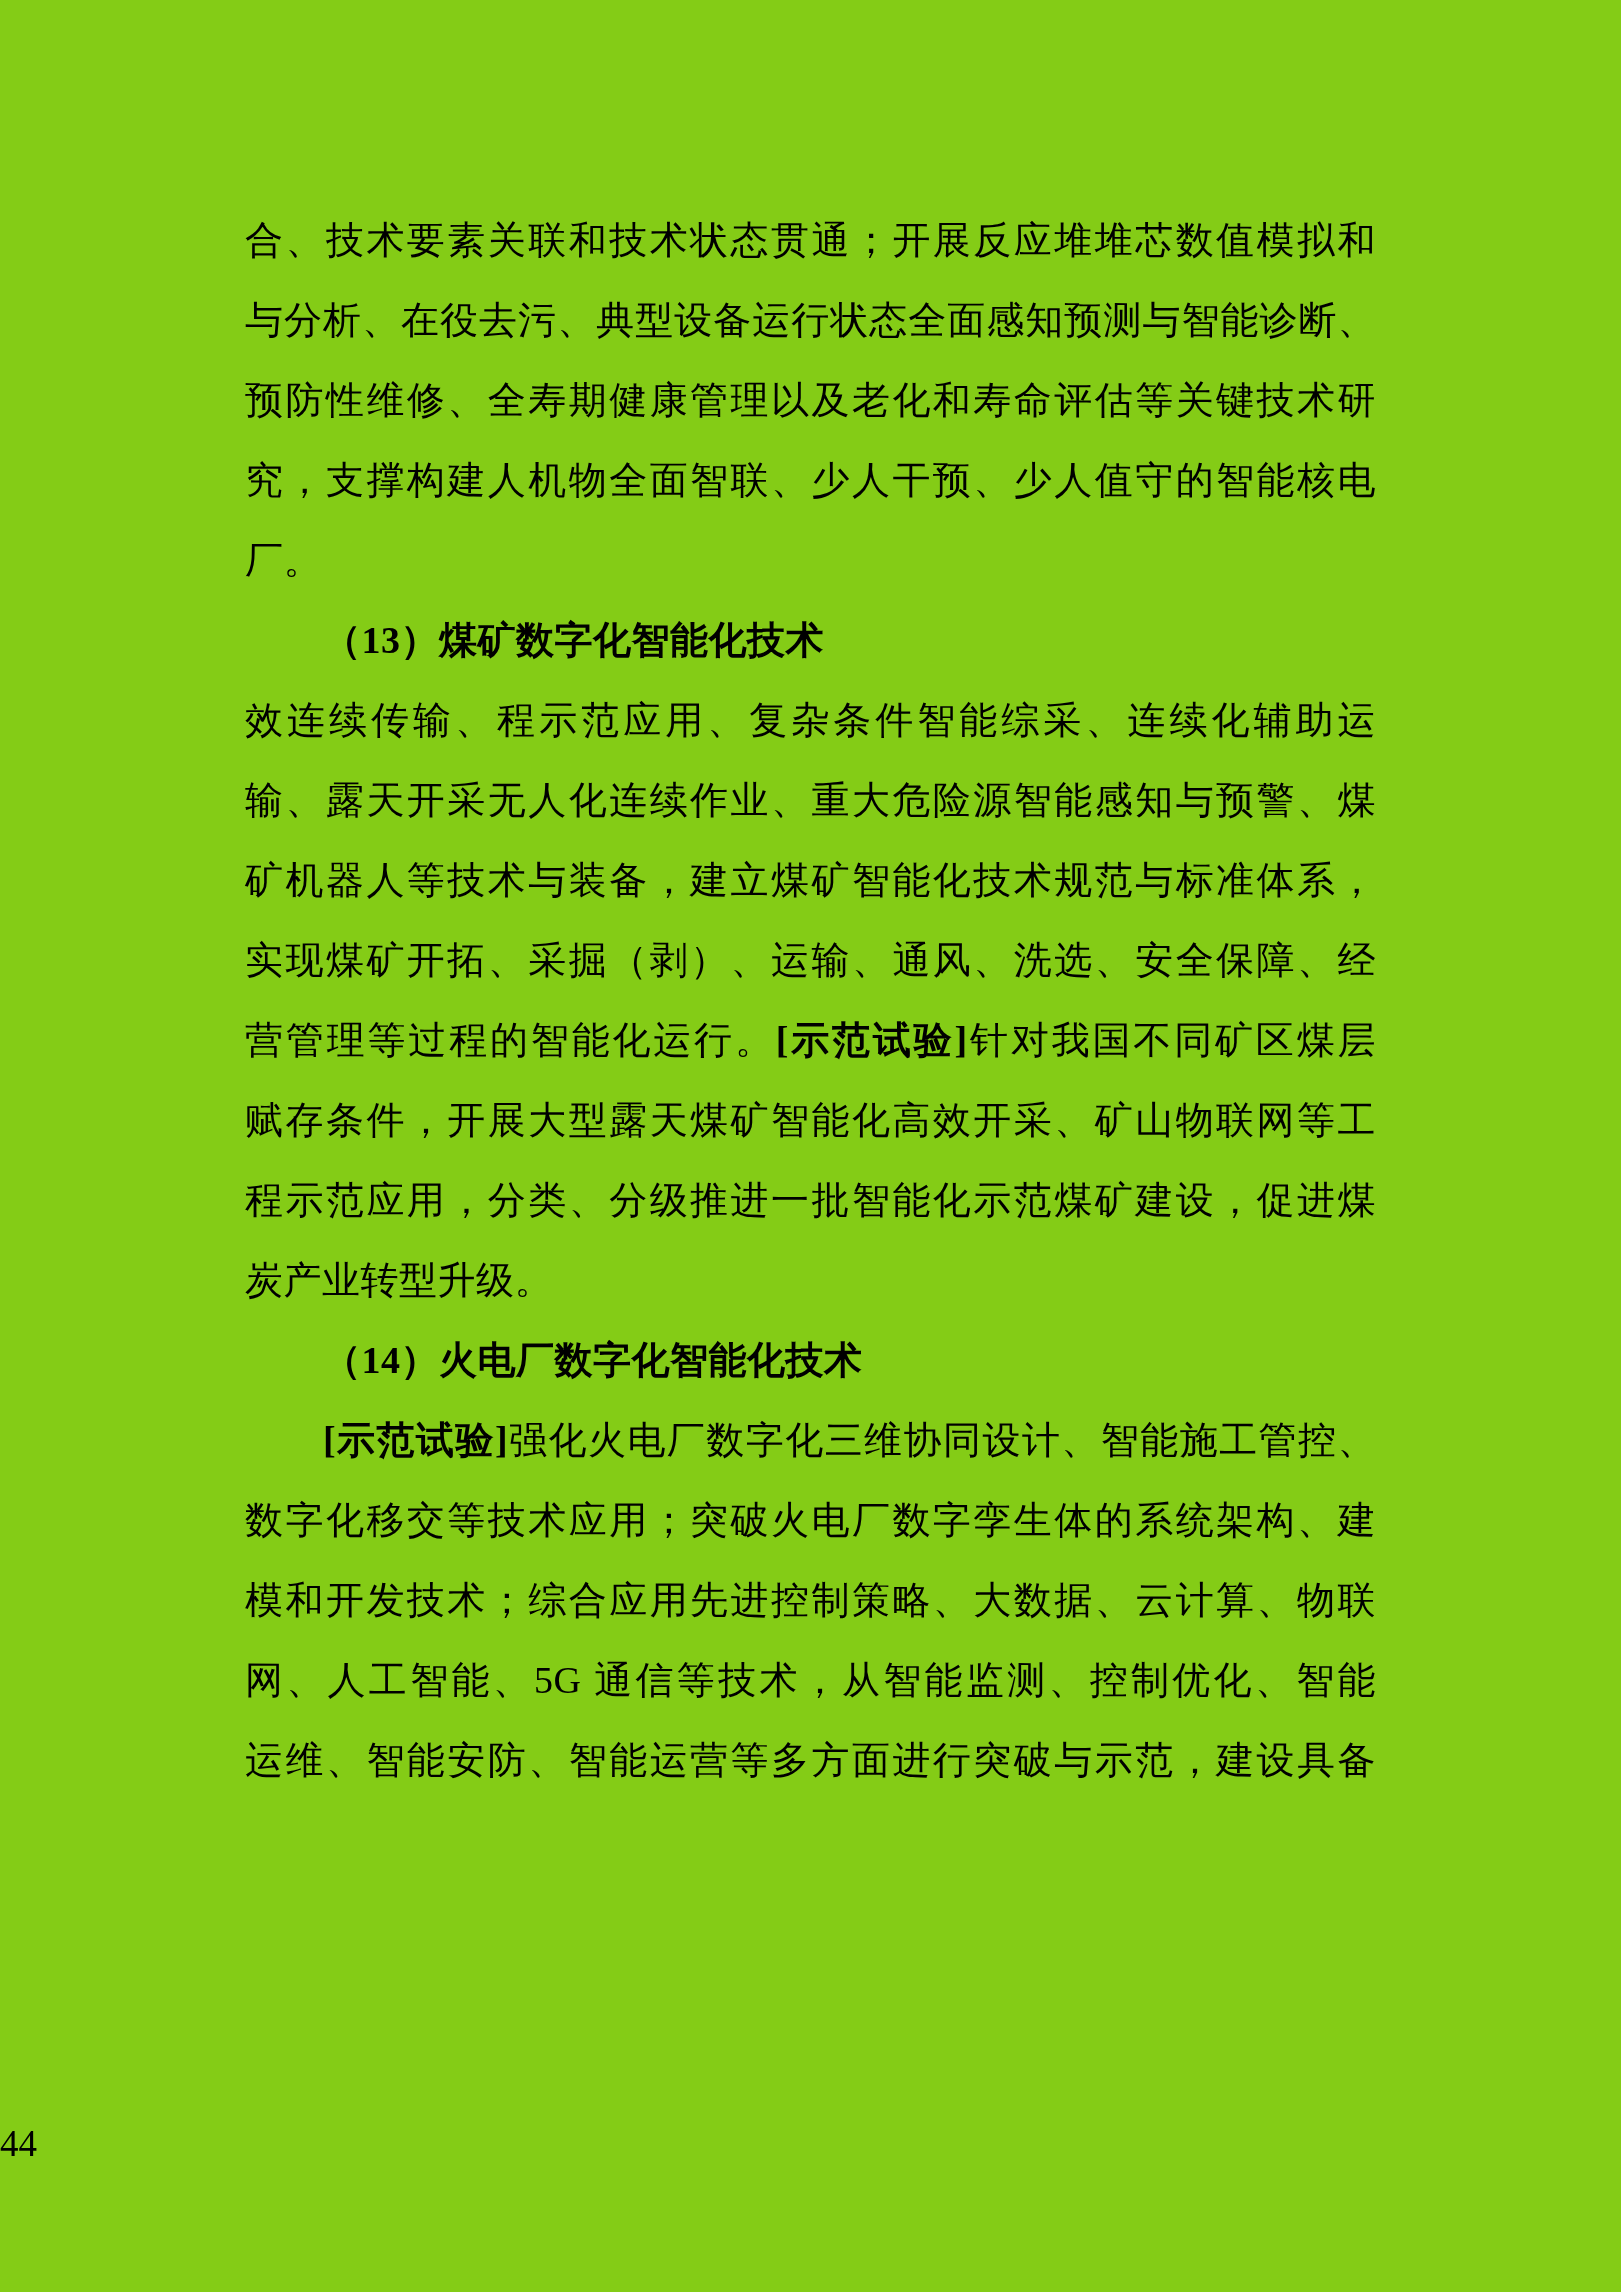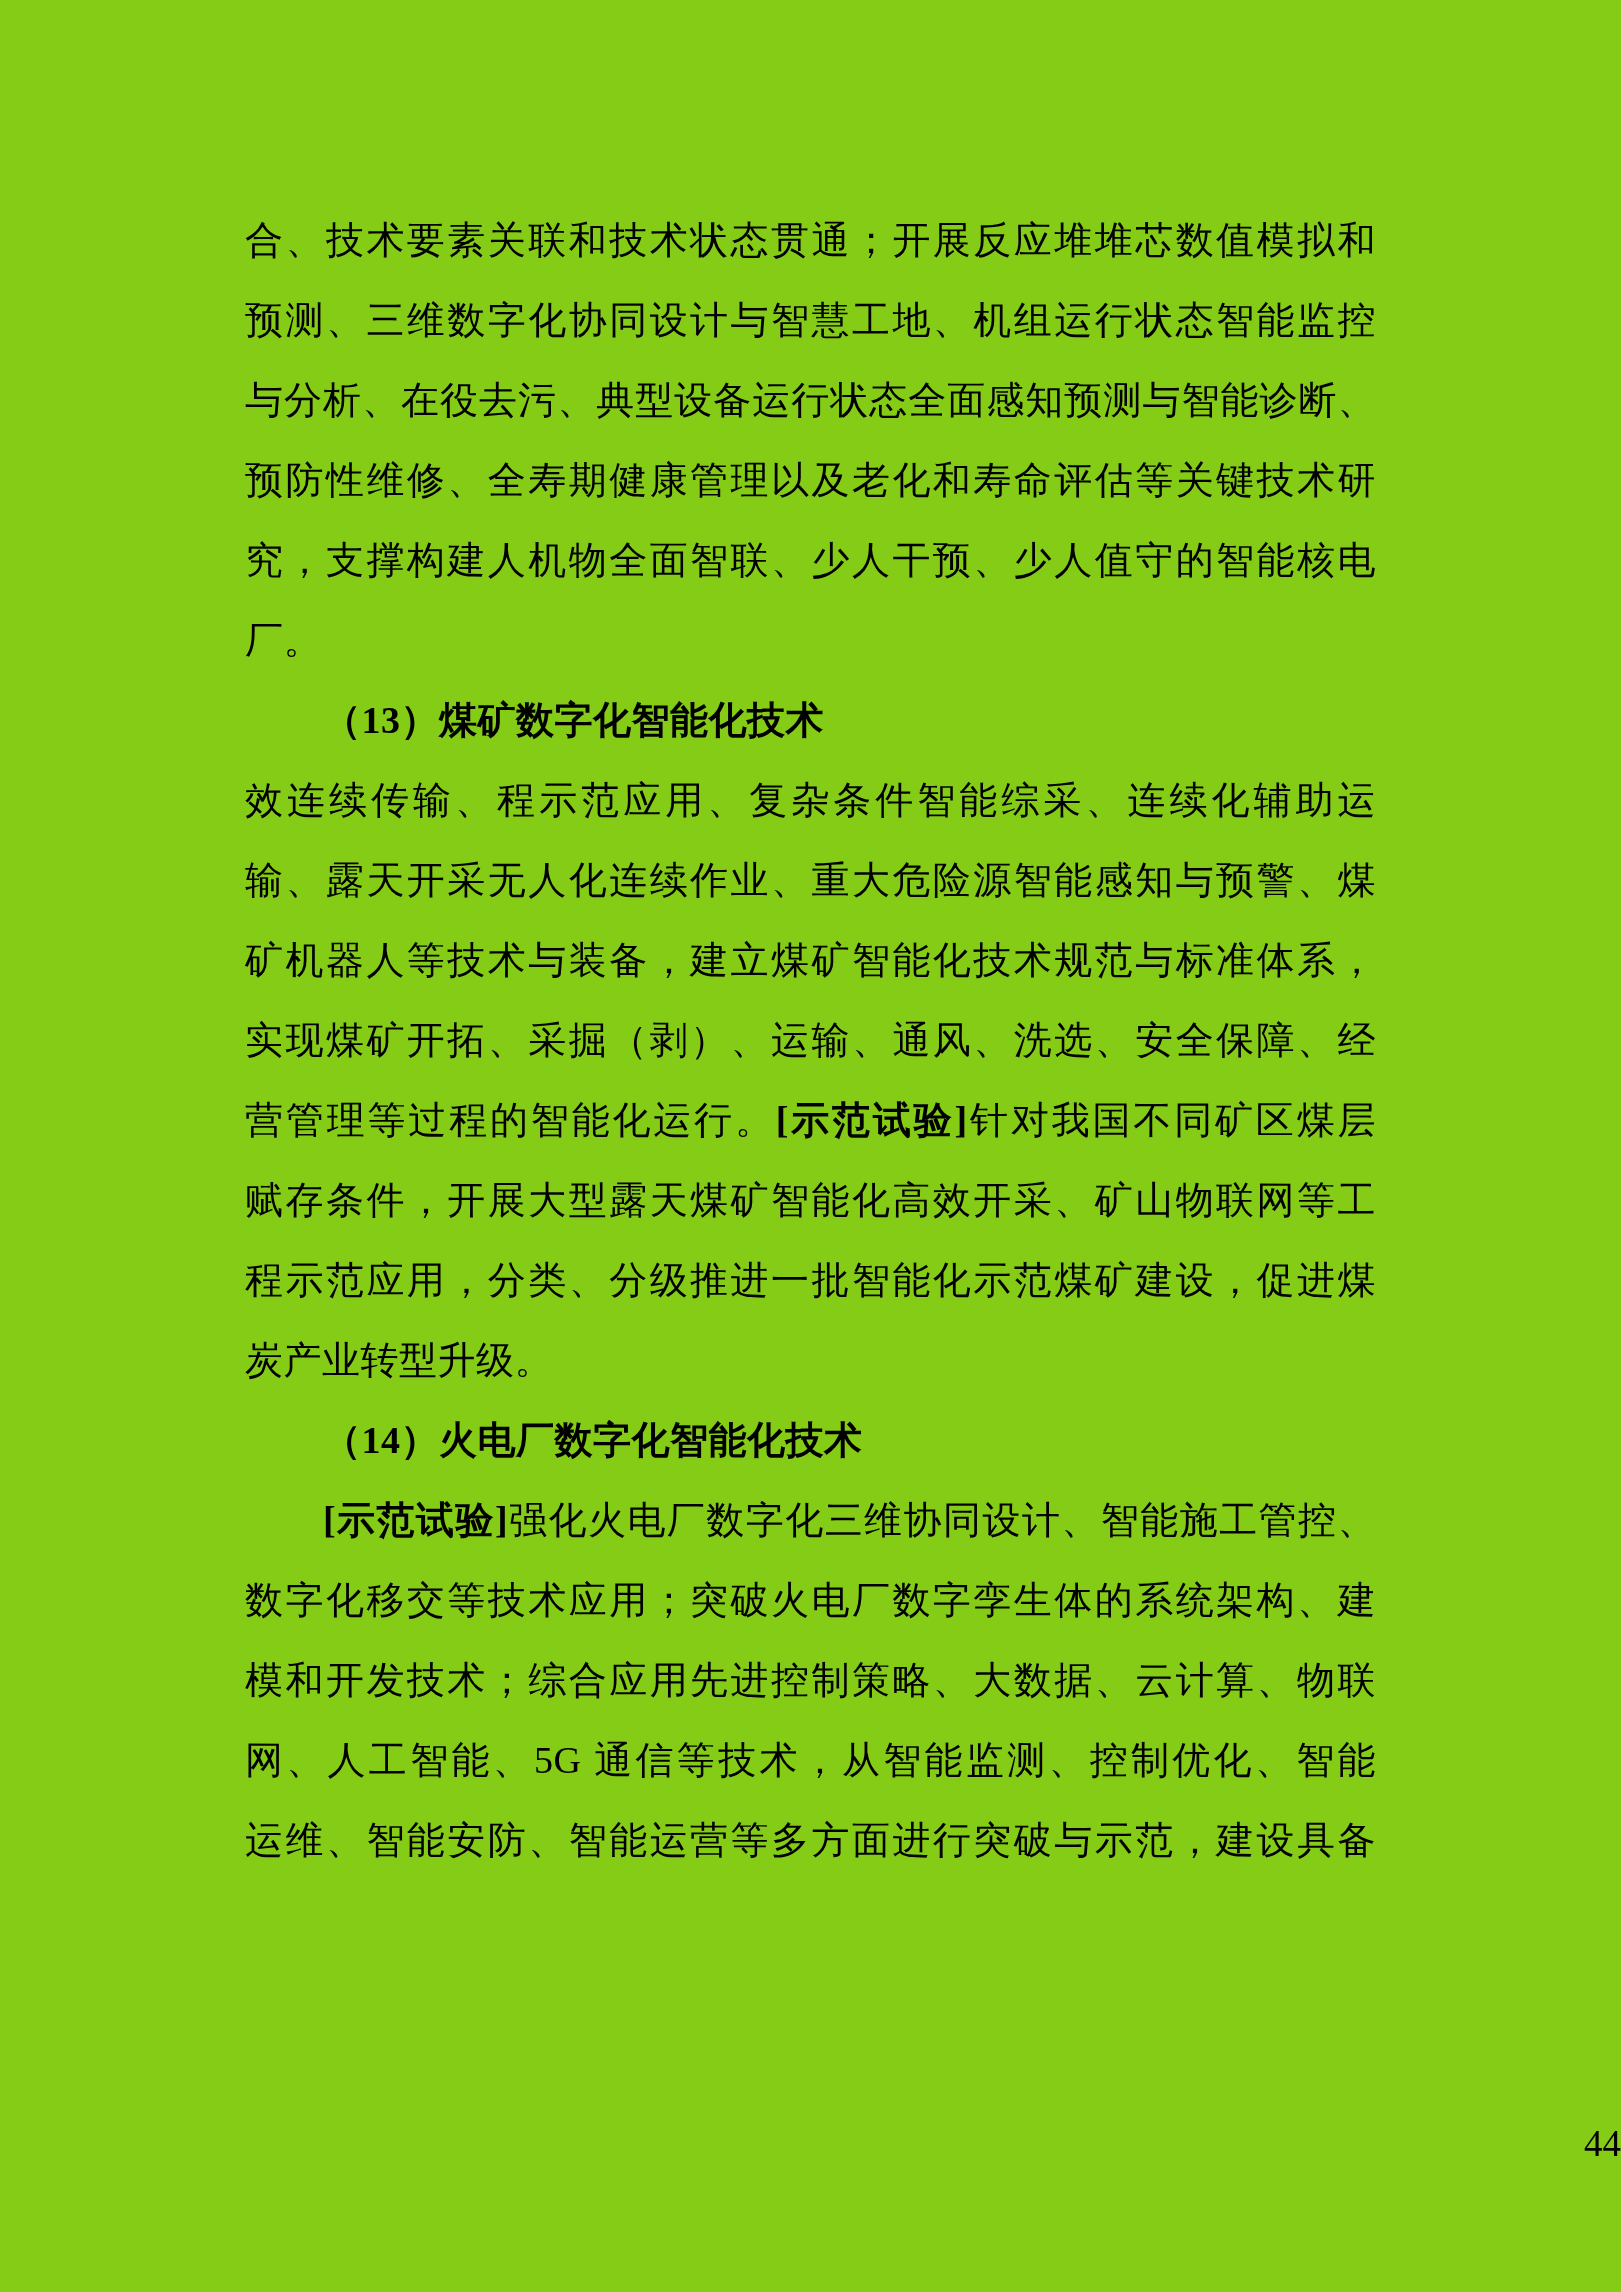--- a/index.html
+++ b/index.html
@@ -41,33 +41,32 @@
   }
   .line.heading,
   .bold {
     font-weight: 700;
   }
   .page-number {
     position: absolute;
     top: 2119px;
     left: 0;
     width: 100%;
-    text-align: right;
+    text-align: left;
     font-size: 37px;
     line-height: 49px;
     color: #000000;
   }
 </style>
 </head>
 <body>
 
 <div class="page">
   <div class="body-text">
       <div class="line justify"><span>合、技术要素关联和技术状态贯通；开展反应堆堆芯数值模拟和</span></div>
-      <div class="line justify"><span>预测、三维数字化协同设计与智慧工地、机组运行状态智能监控</span></div>
       <div class="line justify"><span>与分析、在役去污、典型设备运行状态全面感知预测与智能诊断、</span></div>
       <div class="line justify"><span>预防性维修、全寿期健康管理以及老化和寿命评估等关键技术研</span></div>
       <div class="line justify"><span>究，支撑构建人机物全面智联、少人干预、少人值守的智能核电</span></div>
       <div class="line"><span>厂。</span></div>
       <div class="line indent heading"><span class="bold">（13）煤矿数字化智能化技术</span></div>
       <div class="line justify"><span>效连续传输、程示范应用、复杂条件智能综采、连续化辅助运</span></div>
       <div class="line justify"><span>输、露天开采无人化连续作业、重大危险源智能感知与预警、煤</span></div>
       <div class="line justify"><span>矿机器人等技术与装备，建立煤矿智能化技术规范与标准体系，</span></div>
       <div class="line justify"><span>实现煤矿开拓、采掘（剥）、运输、通风、洗选、安全保障、经</span></div>
       <div class="line justify"><span>营管理等过程的智能化运行。</span><span class="bold">[示范试验]</span><span>针对我国不同矿区煤层</span></div>

